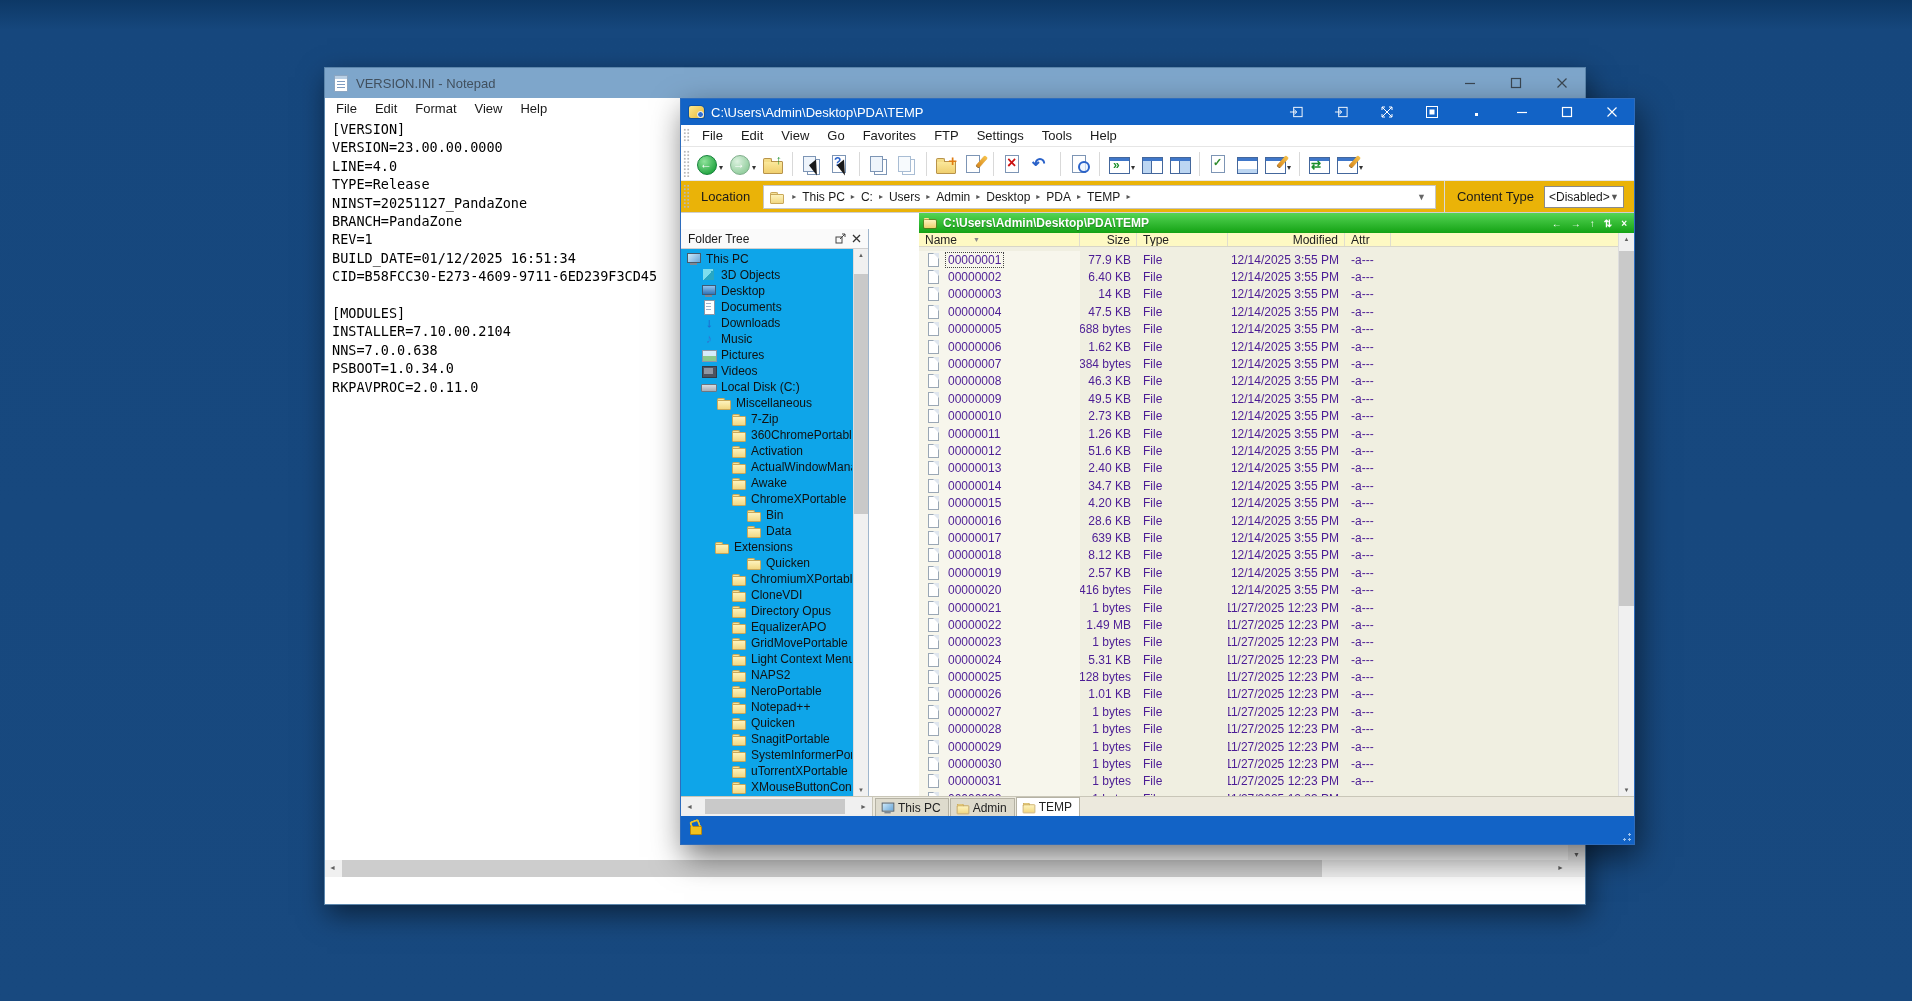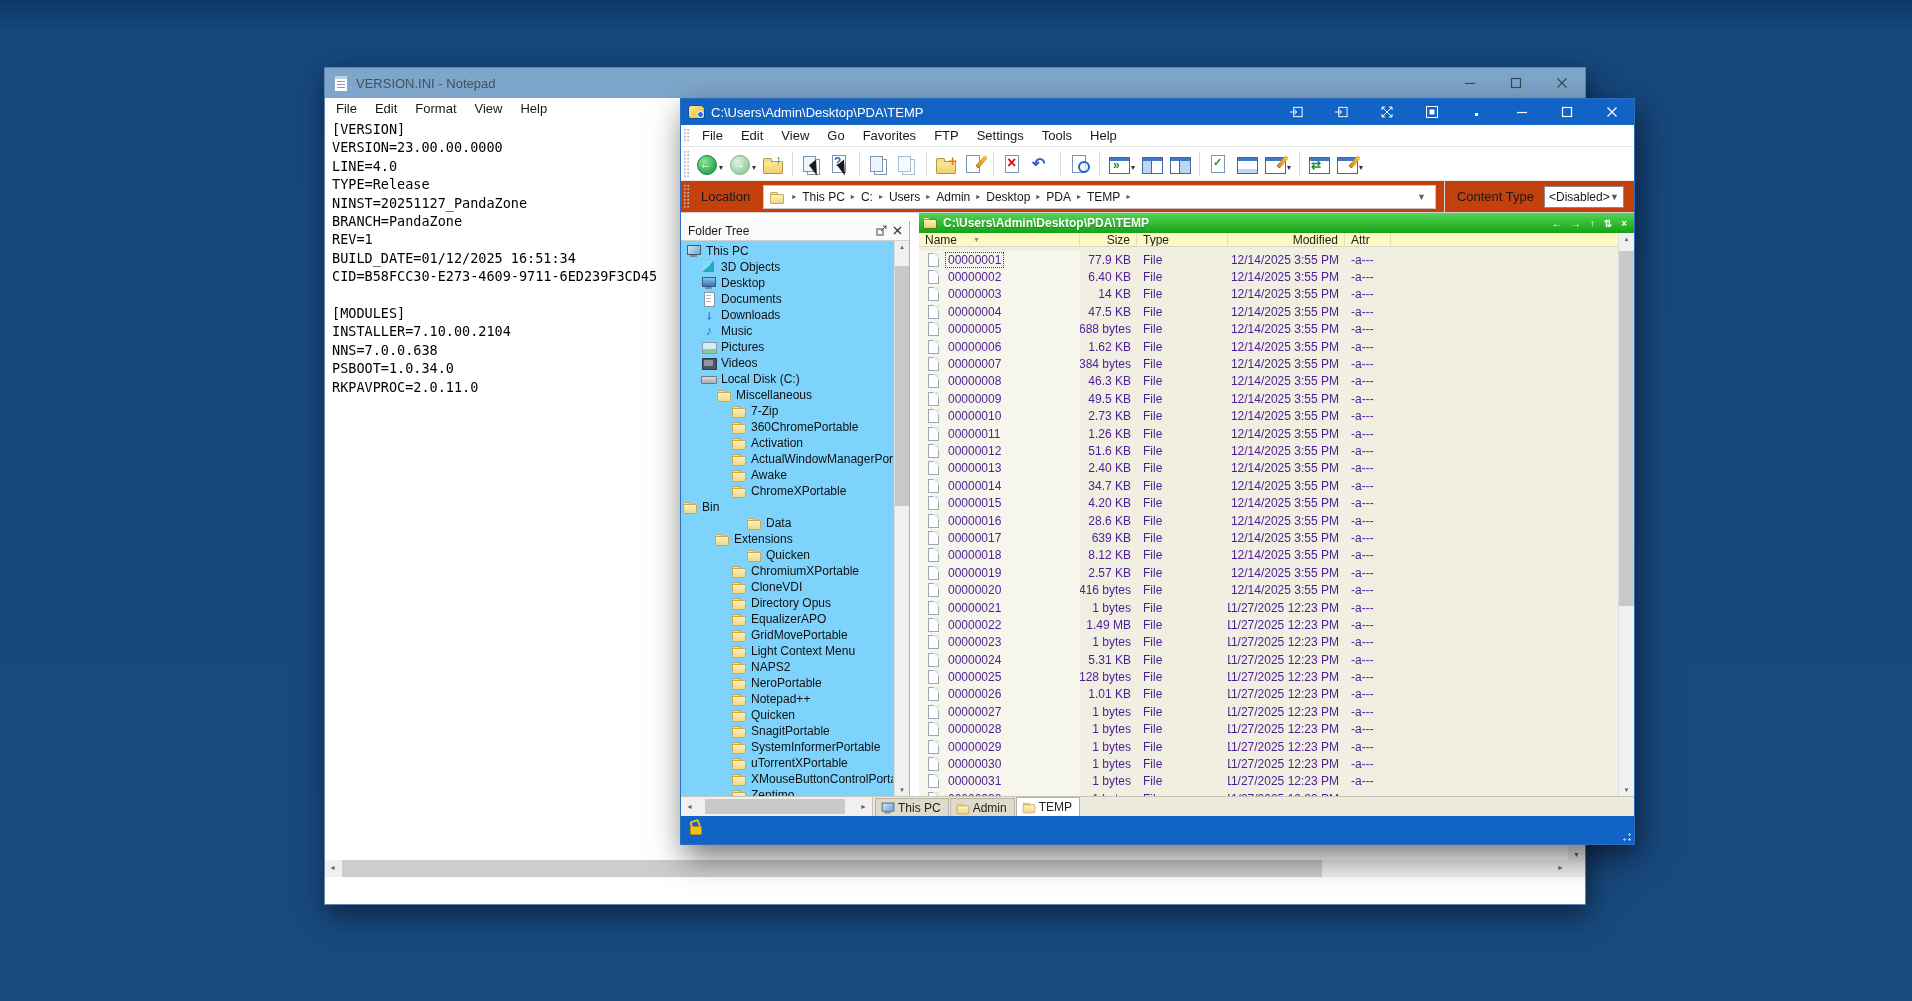--- a/index.html
+++ b/index.html
@@ -95,35 +95,35 @@
   .ic-swap .g { left:4px; top:6px; color:#1b8f2c; font-size:12px; }
   .ic-panes::before, .ic-panes2::before { content:""; position:absolute; left:2px; top:5px; width:19px; height:15px; border:1px solid #44679c;
         background:linear-gradient(90deg,#bcd6f2 0 8px,#44679c 8px 9px,#fff 9px); box-shadow:inset 0 3px 0 #3f77c9; }
   .ic-panes2::before { background:linear-gradient(90deg,#fff 0 8px,#44679c 8px 9px,#bcd6f2 9px); }
   .ic-checklist .g { left:6px; top:4px; color:#2e8b2e; font-size:11px; }
   .ic-new-folder::before { content:""; position:absolute; left:2px; top:9px; width:18px; height:11px;
         background:linear-gradient(#fbe89b,#f0cf6e); border:1px solid #b8934a; border-radius:1px; }
   .ic-new-folder::after { content:""; position:absolute; left:2px; top:6px; width:7px; height:3px; background:#f5dd87; border:1px solid #b8934a; border-bottom:none; border-radius:2px 2px 0 0; }
   .ic-new-folder .g { right:1px; top:0; color:#e07c12; font-size:15px; }
 
-  .ex-locationbar { position:absolute; top:82px; left:0; right:0; height:32px; background:#c2410c; border-bottom:1px solid #cfcfcf;
+  .ex-locationbar { position:absolute; top:82px; left:0; right:0; height:32px; background:#eab308; border-bottom:1px solid #cfcfcf;
                     display:flex; align-items:center; }
   .loc-label { font-size:13px; margin:0 13px 0 8px; color:#1a1a1a; }
   .loc-field { flex:1; height:24px; border:1px solid #c6c6c6; display:flex; align-items:center; padding:0 5px; position:relative; background:#fff; }
   .crumb { font-size:12px; padding:0 3px; color:#1a1a1a; }
   .crumb-sep { font-size:8px; color:#555; padding:0 3px; }
   .loc-dd { margin-left:auto; color:#666; font-size:9px; padding-right:4px; }
   .ct-group { display:flex; align-items:center; border-left:1px solid #d9d9d9; align-self:stretch; margin-left:8px; }
   .ct-label { font-size:13px; margin:0 10px 0 12px; color:#1a1a1a; }
   .ct-select { width:80px; height:22px; border:1px solid #8a8a8a; font-size:12px; display:flex; align-items:center;
                justify-content:space-between; padding:0 4px; margin-right:10px; background:#fff; color:#1a1a1a; }
   .ct-chev { font-size:9px; color:#555; }
 
   .ex-main { position:absolute; top:114px; left:0; right:0; bottom:48px; }
-  .ex-treepanel { position:absolute; left:0; top:8px; bottom:0; width:229px; background:#7dd3fc; border-right:1px solid #9fb6cd; }
+  .ex-treepanel { position:absolute; left:0; top:16px; bottom:0; width:188px; background:#0ea5e9; border-right:1px solid #9fb6cd; }
   .tp-header { height:20px; background:#fafafa; border-bottom:1px solid #d0d0d0; display:flex; align-items:center; font-size:12px;
                padding:0 4px 0 7px; color:#1a1a1a; }
   .tp-btn { margin-left:auto; display:flex; align-items:center; justify-content:center; width:16px; height:16px; }
   .tp-btn + .tp-btn { margin-left:0; }
   .tree { position:absolute; top:20px; left:1px; right:16px; bottom:0; overflow:hidden; padding-top:2px; }
   .tree-item { height:16px; display:flex; align-items:center; white-space:nowrap; }
   .tree-label { font-size:12px; color:#111; }
   .tree-vscroll { position:absolute; right:0; top:20px; bottom:0; width:15px; background:#f0f0f0; border-left:1px solid #dddddd; }
   .tree-vscroll::before { content:"▲"; position:absolute; top:3px; left:0; width:100%; text-align:center; font-size:6px; color:#606060; }
   .tree-vscroll::after { content:"▼"; position:absolute; bottom:3px; left:0; width:100%; text-align:center; font-size:6px; color:#606060; }
@@ -527,21 +527,21 @@
               <span class="tree-label">ActualWindowManagerPortable</span>
             </div>
             <div class="tree-item" style="padding-left: 49px;">
               <span class="ti ti-folder"></span>
               <span class="tree-label">Awake</span>
             </div>
             <div class="tree-item" style="padding-left: 49px;">
               <span class="ti ti-folder"></span>
               <span class="tree-label">ChromeXPortable</span>
             </div>
-            <div class="tree-item" style="">
+            <div class="tree-item" style="padding-left: 64px;">
               <span class="ti ti-folder"></span>
               <span class="tree-label">Bin</span>
             </div>
             <div class="tree-item" style="padding-left: 64px;">
               <span class="ti ti-folder"></span>
               <span class="tree-label">Data</span>
             </div>
             <div class="tree-item" style="padding-left: 32px;">
               <span class="ti ti-folder"></span>
               <span class="tree-label">Extensions</span>

